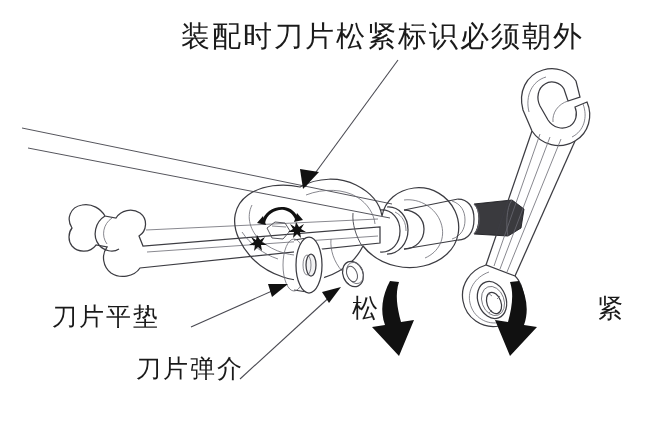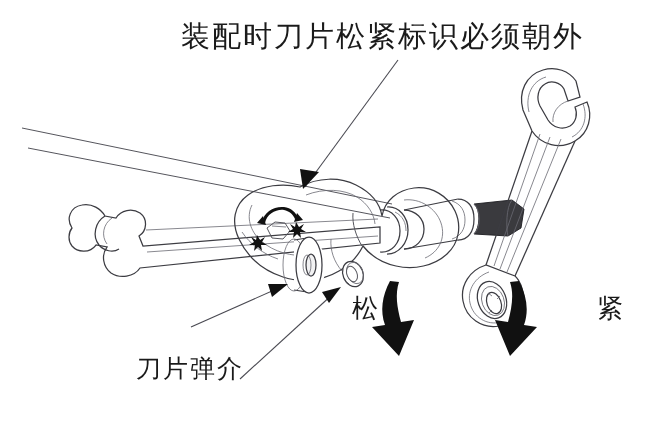--- a/index.html
+++ b/index.html
@@ -314,20 +314,21 @@
                                  L 510,356
                                  L 495,320
                                  L 508,322
                                  C 512,307 514,294 510,282 Z"></path>
     </g>
 
   </svg>
 
   <div class="label-text" id="title-label">装配时刀片松紧标识必须朝外</div>
 
+  <div class="label-text" id="flat-washer-label">刀片平垫</div>
 
   <div class="label-text" id="spring-washer-label">刀片弹介</div>
 
   <div class="label-text" id="loosen-label">松</div>
 
   <div class="label-text" id="tighten-label">紧</div>
 
 </div>
 
 </body></html>

